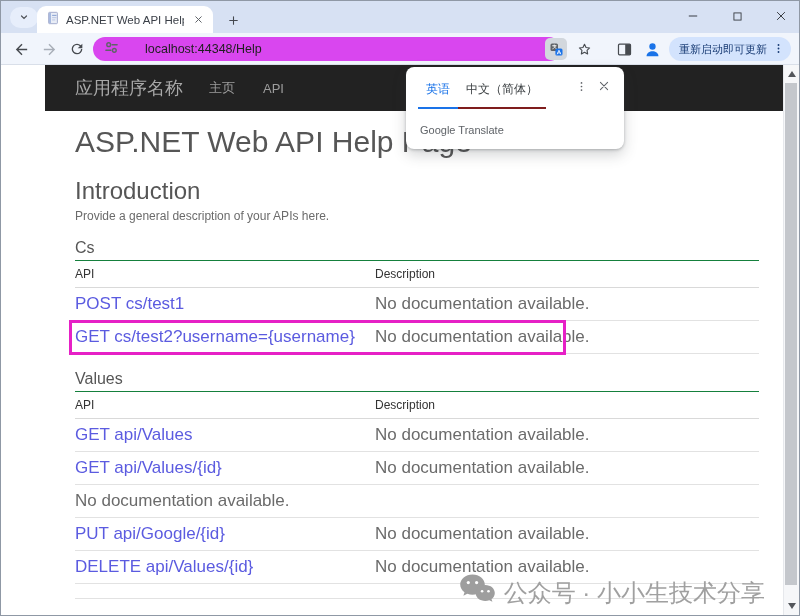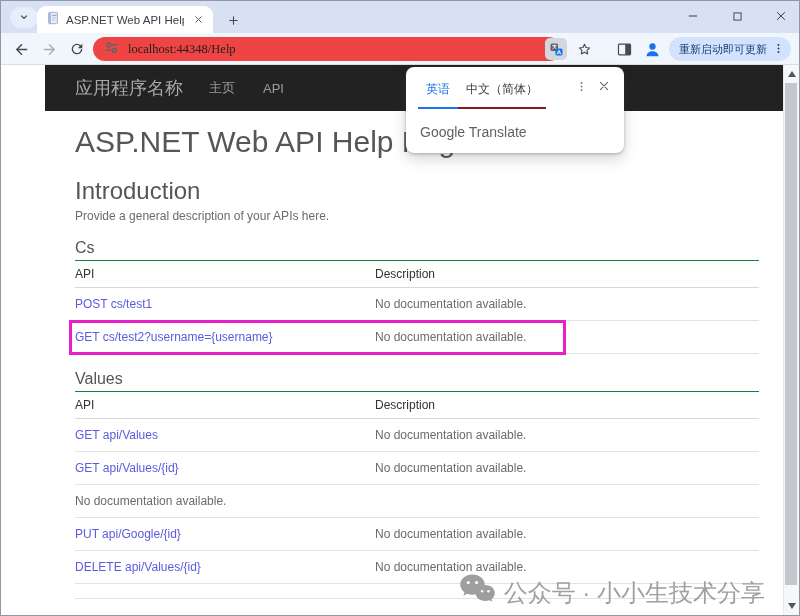--- a/index.html
+++ b/index.html
@@ -11,52 +11,52 @@
   .tab-search { position:absolute; left:9px; top:6px; width:28px; height:21px; border-radius:11px; background:#e7eefb; display:flex; align-items:center; justify-content:center; cursor:pointer; }
   .tab { position:absolute; left:36px; top:5px; width:176px; height:27px; background:#fff; border-radius:9px 9px 0 0; display:flex; align-items:center; padding:0 7px 0 9px; gap:6px; }
   .tab-title { flex:1; font-size:11.5px; color:#3a3f47; white-space:nowrap; overflow:hidden; }
   .tab-close { width:16px; height:16px; display:flex; align-items:center; justify-content:center; border-radius:8px; cursor:pointer; }
   .newtab { position:absolute; left:220px; top:7px; width:24px; height:24px; display:flex; align-items:center; justify-content:center; cursor:pointer; }
   .win-controls { position:absolute; right:8px; top:3px; display:flex; gap:24px; align-items:center; height:24px; }
   .win-btn { width:20px; height:20px; display:flex; align-items:center; justify-content:center; cursor:pointer; }
 
   .toolbar { position:absolute; top:32px; left:0; right:0; height:32px; background:#f1f5fc; border-bottom:1px solid #d9dfe9; }
   .nav-ic { position:absolute; top:6px; width:20px; height:20px; display:flex; align-items:center; justify-content:center; cursor:pointer; }
-  .omnibox { position:absolute; left:92px; top:4px; width:468px; height:24px; border-radius:12px; background:#ef4444; display:flex; align-items:center; gap:9px; padding:0 11px; cursor:text;font-family:Liberation Serif, serif; }
+  .omnibox { position:absolute; left:92px; top:4px; width:468px; height:24px; border-radius:12px; background:#d946ef; display:flex; align-items:center; gap:26px; padding:0 11px; cursor:text; }
   .omnibox-url { font-size:12.5px; color:#1f1f1f; }
   .toolbar-right { position:absolute; right:8px; top:4px; height:24px; display:flex; align-items:center; gap:6px; }
   .tr-btn { width:22px; height:22px; display:flex; align-items:center; justify-content:center; cursor:pointer; }
   .translate-btn { background:#d2d7dd; border-radius:5px; }
   .gap-l { margin-left:12px; }
   .update-pill { height:24px; border-radius:12px; background:#d3e3fd; color:#173a73; font-size:11px; display:flex; align-items:center; gap:5px; padding:0 6px 0 10px; cursor:pointer; white-space:nowrap; }
 
   
   .translate-popup { position:absolute; left:405px; top:66px; width:218px; background:#fff; border-radius:8px; box-shadow:0 1px 3px rgba(60,64,67,.32), 0 6px 14px rgba(60,64,67,.22); padding:12px 12px 0; z-index:20; }
   .tp-tabs { display:flex; align-items:flex-start; font-size:12px; }
   .tp-tab { padding:2px 8px 9px; border-bottom:2px solid #7f1d1d; cursor:pointer; white-space:nowrap; }
   .tp-tab.active { color:#1a73e8; border-bottom-color:#1a73e8; }
   .tp-tab.inactive { color:#3c4043; }
   .tp-dots { margin-left:auto; cursor:pointer; padding:1px 4px; }
   .tp-close { cursor:pointer; padding:1px 2px 0 6px; }
-  .tp-brand { padding:15px 2px 13px; font-size:14px; color:#5f6368; }
+  .tp-brand { padding:15px 2px 13px; font-size:11px; color:#5f6368; }
 
   
   .page { position:absolute; top:64px; left:0; right:16px; bottom:0; background:#fff; overflow:hidden;padding-left:44px; }
   .navbar { height:46px; background:#222222; display:flex; align-items:center; padding:0 30px; }
   .navbar-brand { font-size:18px; color:#a8a8a8; margin-right:26px; cursor:pointer; }
   .navbar-link { font-size:13px; color:#9d9d9d; margin-right:28px; cursor:pointer; }
 
   .content { padding:0 24px 0 30px; }
   h1.page-title { margin:14px 0 0; font-size:30px; font-weight:300; color:#565656; }
   h2.sub { margin:18px 0 4px; font-size:24px; font-weight:300; color:#565656; }
   p.intro-text { margin:0; font-size:12px; color:#6b6b6b; }
   h2.section-h { margin:16px 0 0; padding-bottom:3px; font-size:16px; font-weight:300; color:#565656; border-bottom:1px solid #15803d; }
 
   .thead { display:grid; grid-template-columns:300px 1fr; padding:6px 0; border-bottom:1px solid #d9d9d9; font-size:12px; color:#333; }
-  .trow { display:grid; grid-template-columns:300px 1fr; padding:9px 0; border-bottom:1px solid #e2e2e2; font-size:12px; line-height:14px; position:relative; }
+  .trow { display:grid; grid-template-columns:300px 1fr; padding:9px 0; border-bottom:1px solid #e2e2e2; font-size:17px; line-height:14px; position:relative; }
   .api-link { color:#5b5be0; text-decoration:none; cursor:pointer; }
   .desc { color:#6b6b6b; }
   .highlight-box { position:absolute; left:-6px; top:-1px; bottom:-2px; width:497px; border:3px solid #e620c6; pointer-events:none; }
 
   hr.footer-sep { border:none; border-top:1px solid #e2e2e2; margin:14px 0 0; }
 
   .watermark { position:absolute; right:18px; bottom:6px; display:flex; align-items:flex-end; gap:9px; color:#a0a0a0; font-size:24px; white-space:nowrap; }
 
   
   .scrollbar { position:absolute; top:64px; right:0; width:16px; bottom:0; background:#f6f7f9; border-left:1px solid #e6e8ec; }

